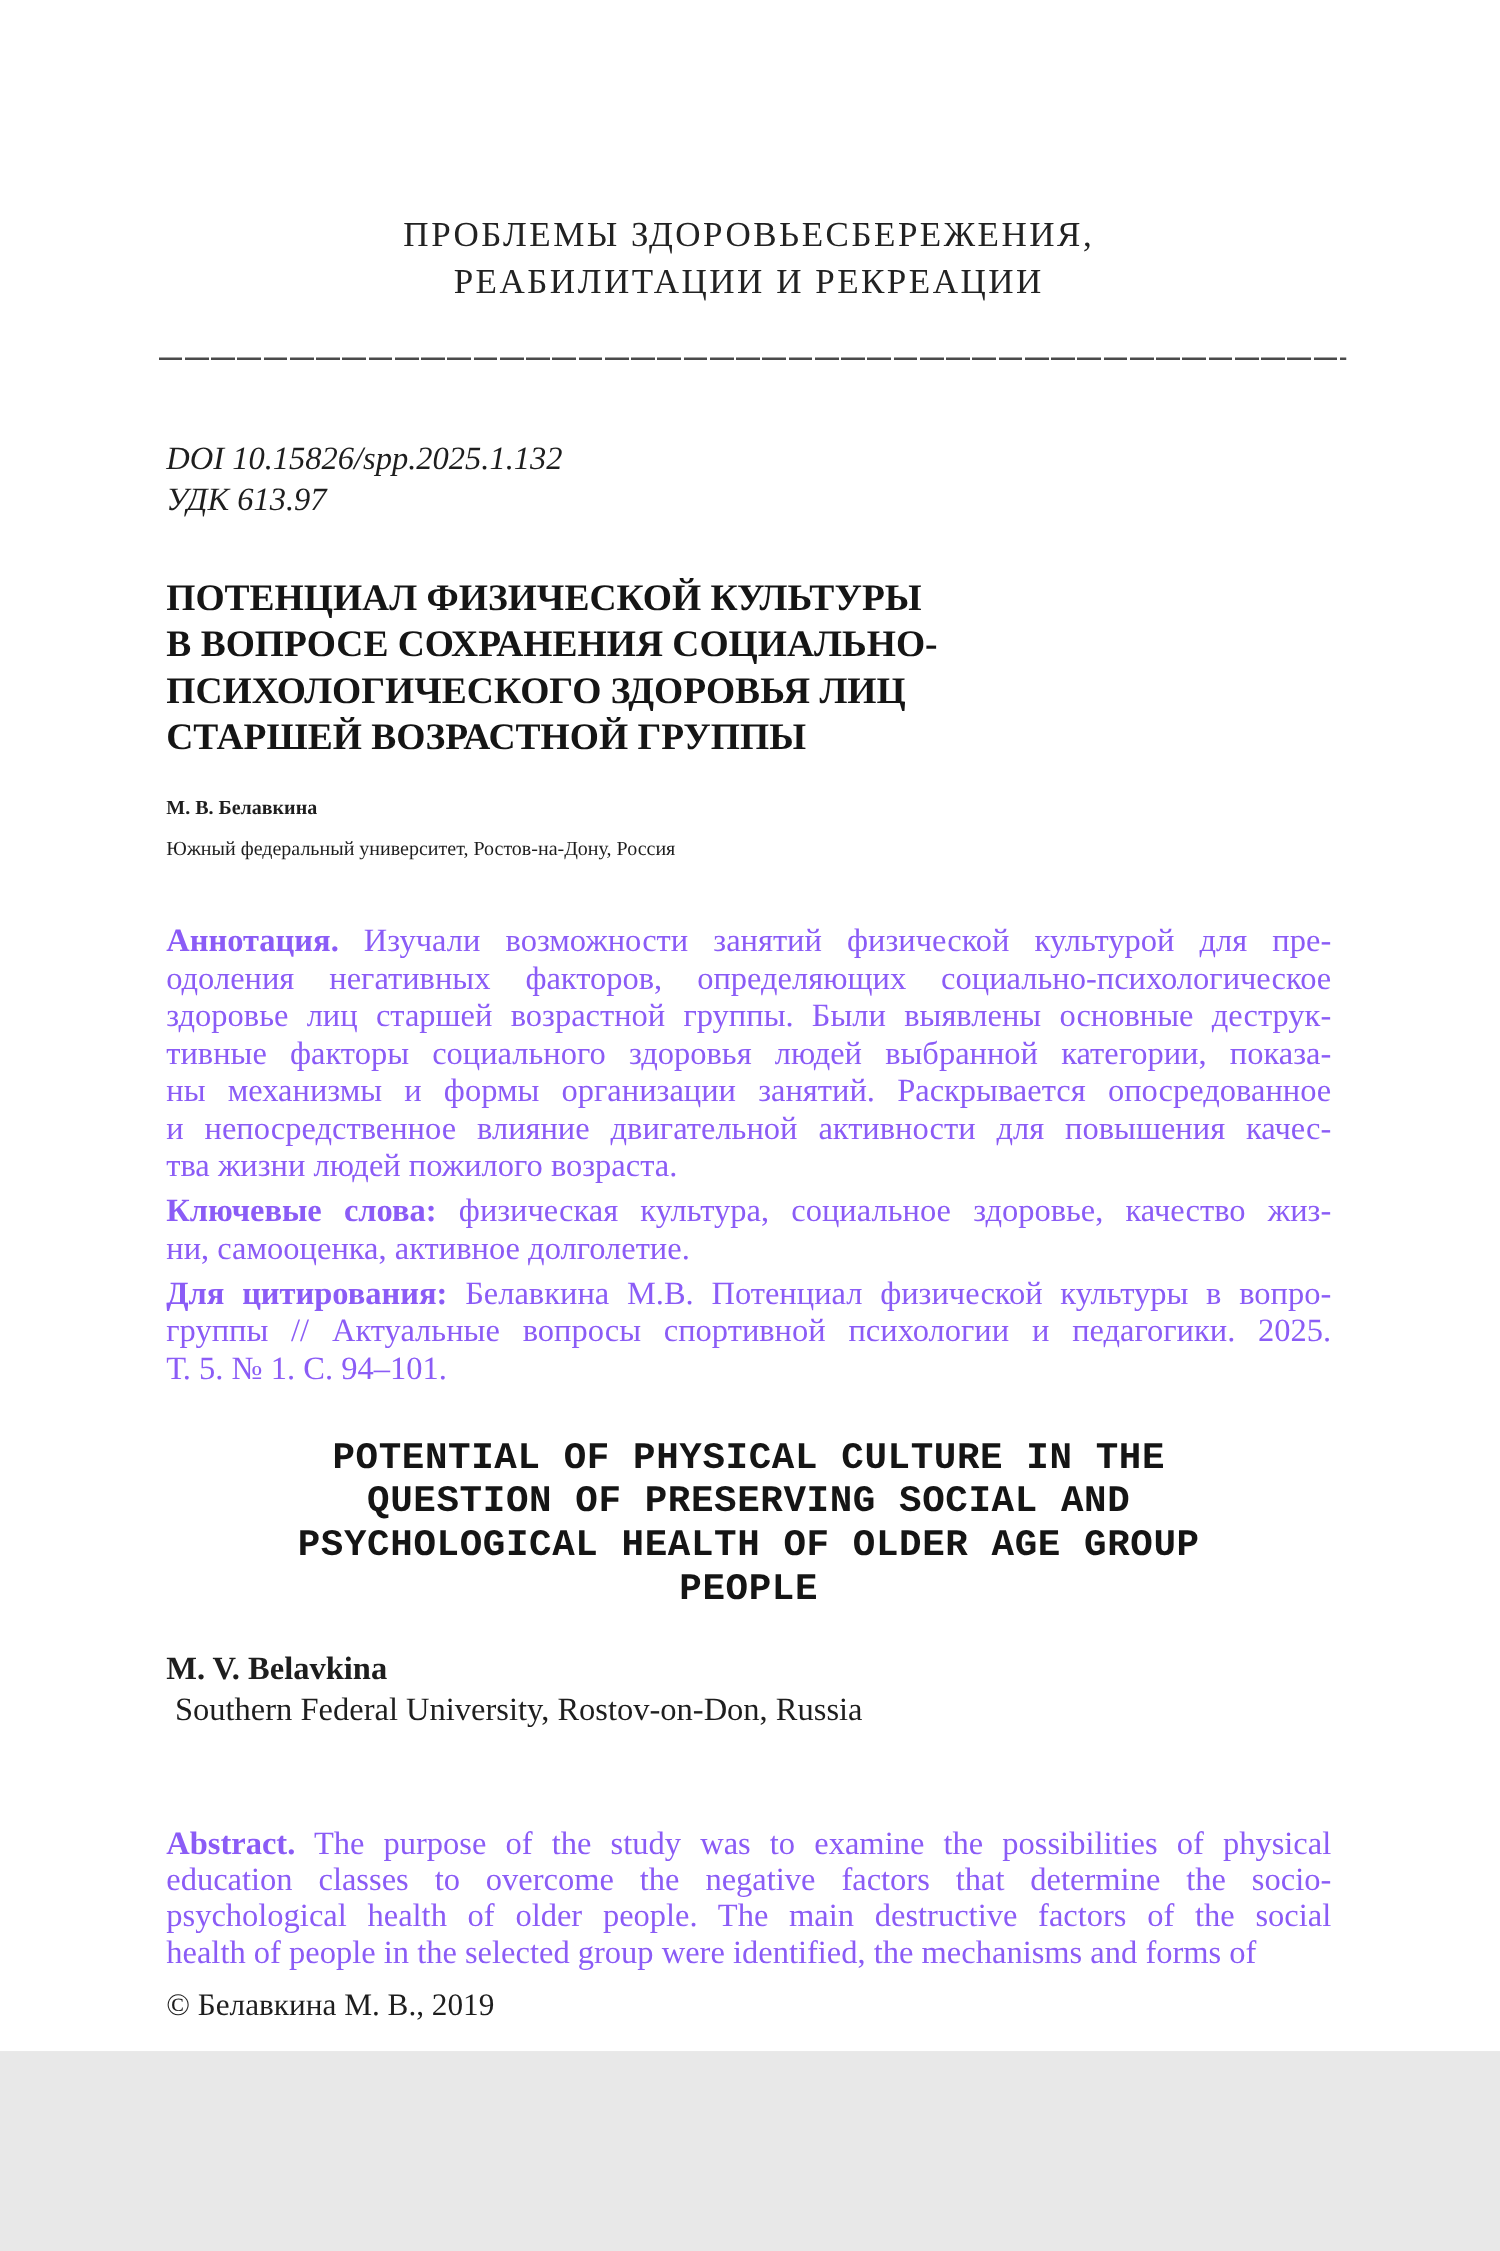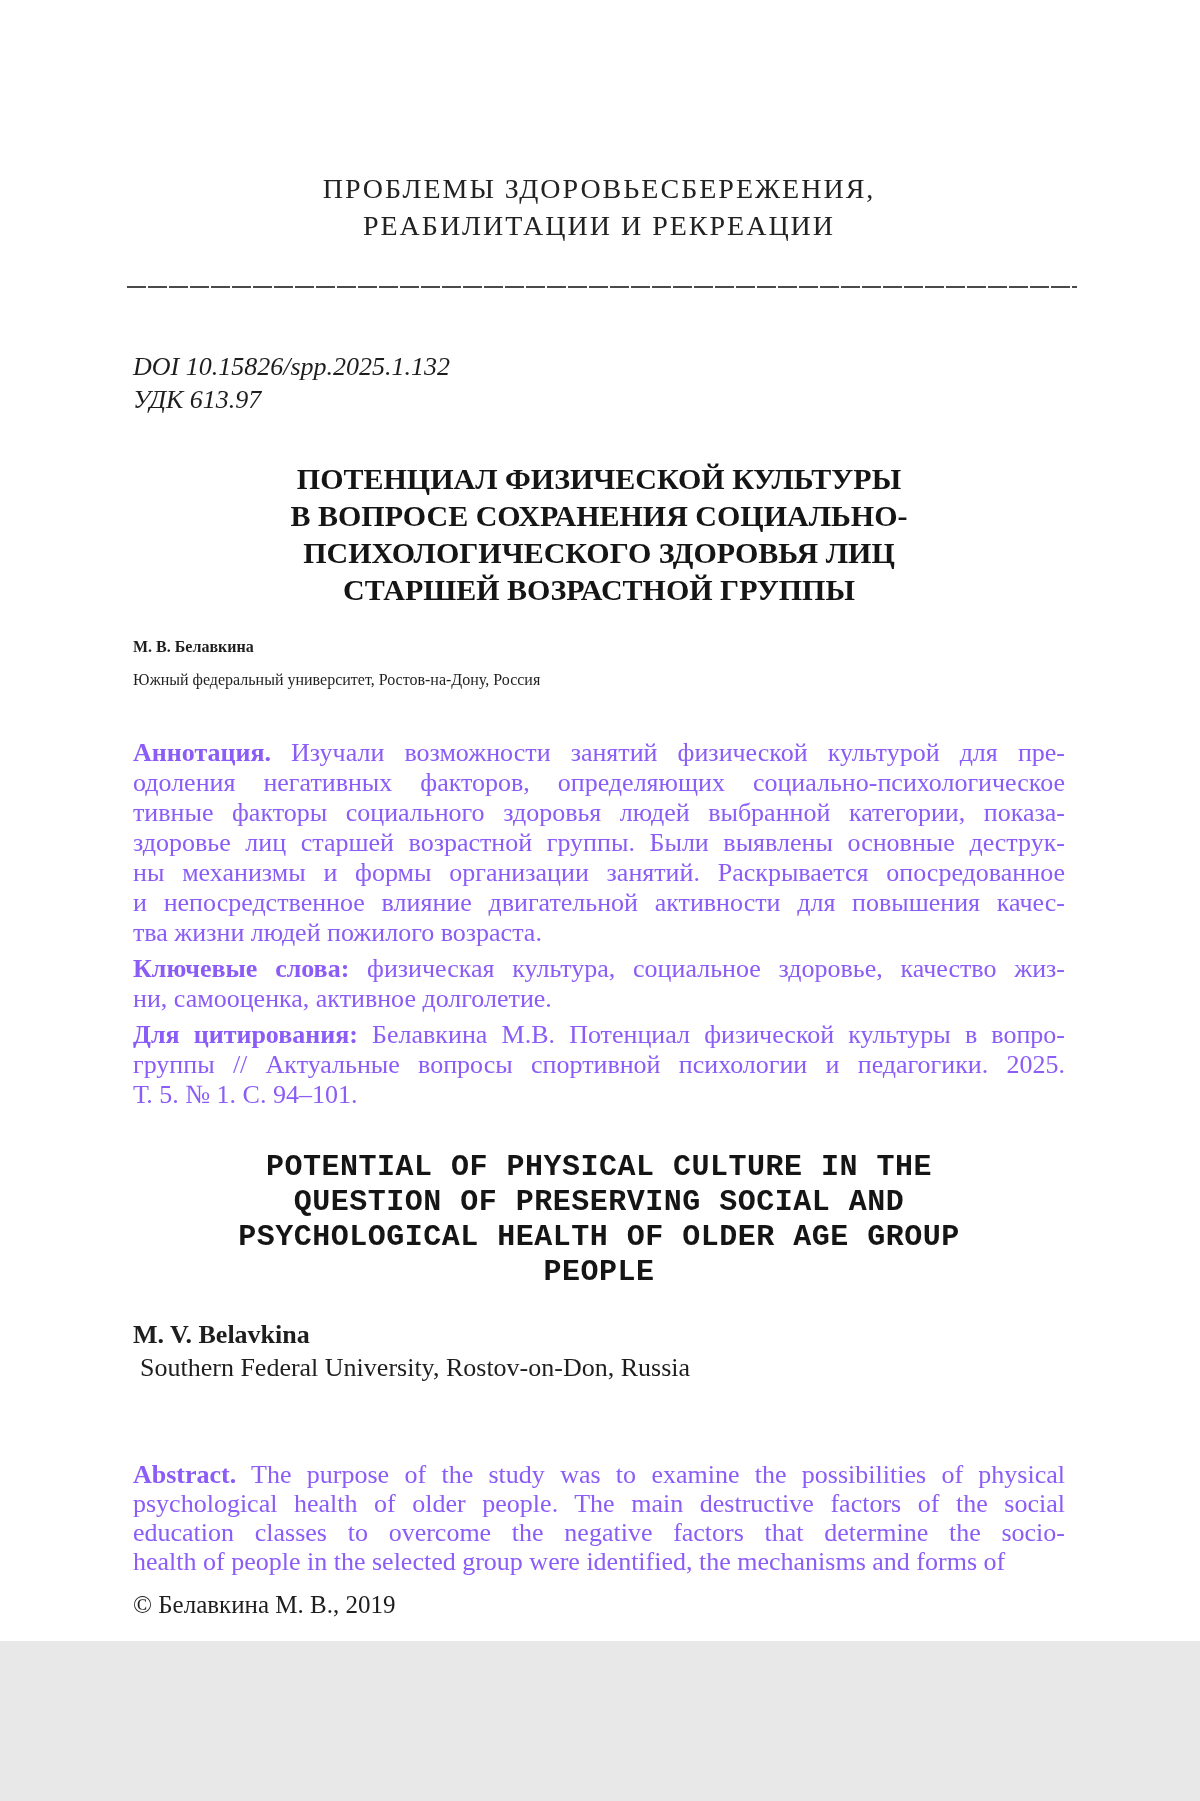--- a/index.html
+++ b/index.html
@@ -36,21 +36,20 @@
     background: repeating-linear-gradient(90deg, #4a4a4a 0px, #4a4a4a 19px, transparent 19px, transparent 21px);
   }
   .meta {
     margin-top: 62px;
     font-size: 26px;
     line-height: 33px;
     font-style: italic;
   }
   .ru-title {
     margin-top: 44px;
-    text-align: center;
     font-weight: bold;
     font-size: 30px;
     line-height: 37px;
     white-space: pre-line;
     color: #151515;
   }
   .author-block { margin-top: 22px; font-size: 16px; line-height: 33px; }
   .author-name { font-weight: bold; }
   .para {
     font-size: 26px;
@@ -111,22 +110,22 @@
 
     <div class="author-block">
       <div class="author-name">М. В. Белавкина</div>
       <div>Южный федеральный университет, Ростов-на-Дону, Россия</div>
     </div>
 
     <div class="para justify annotation">
       <div class="tline"><b class="lead">Аннотация.</b><span> Изучали возможности занятий физической культурой для пре-</span></div>
       <div class="rest">
           <div class="tline">одоления негативных факторов, определяющих социально-психологическое</div>
+          <div class="tline">здоровье лиц старшей возрастной группы. Были выявлены основные деструк-</div>
           <div class="tline">тивные факторы социального здоровья людей выбранной категории, показа-</div>
-          <div class="tline">здоровье лиц старшей возрастной группы. Были выявлены основные деструк-</div>
           <div class="tline">ны механизмы и формы организации занятий. Раскрывается опосредованное</div>
           <div class="tline">и непосредственное влияние двигательной активности для повышения качес-</div>
           <div class="tline">тва жизни людей пожилого возраста.</div>
         </div>
     </div>
 
     <div class="para justify keywords">
       <div class="tline"><b class="lead">Ключевые слова:</b><span> физическая культура, социальное здоровье, качество жиз-</span></div>
       <div class="rest">
           <div class="tline">ни, самооценка, активное долголетие.</div>
@@ -147,22 +146,22 @@
 PEOPLE</div>
 
     <div class="en-author-block">
       <div class="author-name">M. V. Belavkina</div>
       <div class="indent-slight">Southern Federal University, Rostov-on-Don, Russia</div>
     </div>
 
     <div class="para justify abstract">
       <div class="tline"><b class="lead">Abstract.</b><span> The purpose of the study was to examine the possibilities of physical</span></div>
       <div class="rest">
+          <div class="tline">education classes to overcome the negative factors that determine the socio-</div>
           <div class="tline">psychological health of older people. The main destructive factors of the social</div>
-          <div class="tline">education classes to overcome the negative factors that determine the socio-</div>
           <div class="tline">health of people in the selected group were identified, the mechanisms and forms of</div>
         </div>
     </div>
 
     <div class="copyright">© Белавкина М. В., 2019</div>
 
     <div class="page-number">94</div>
 
   </div>
 </div>

